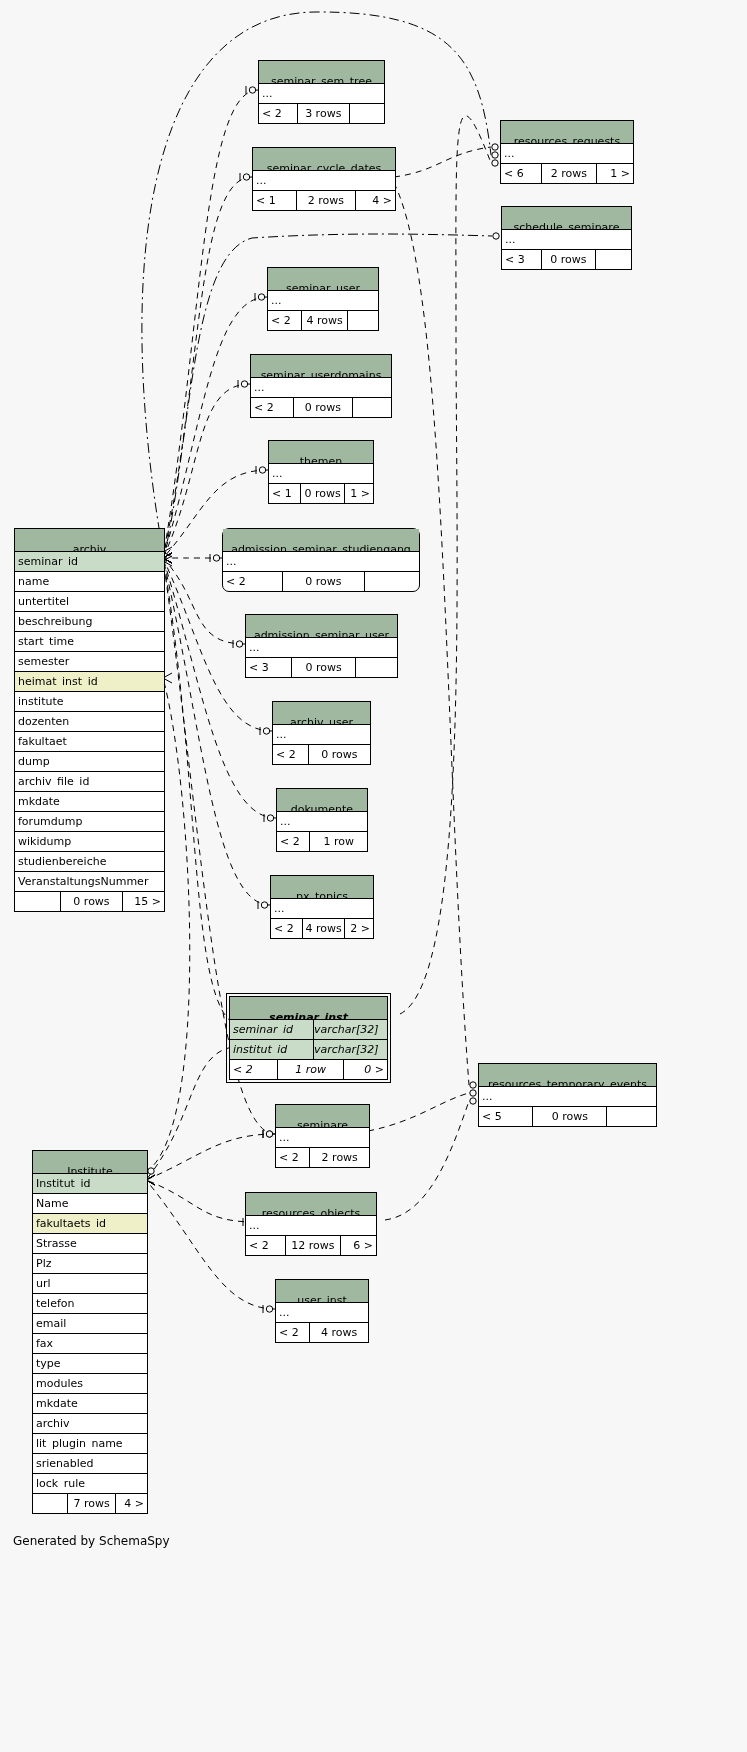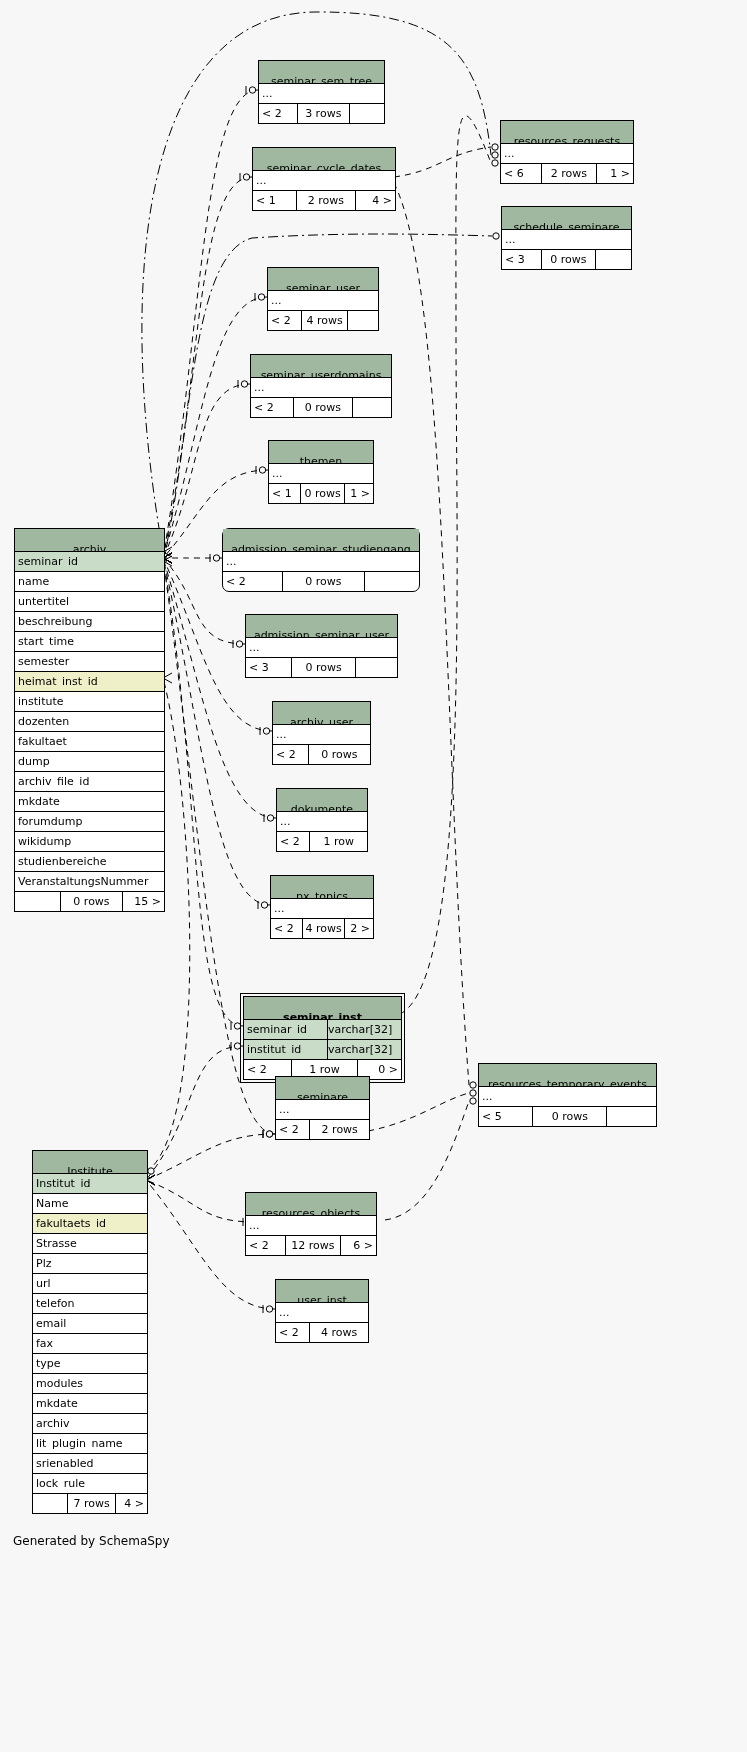--- a/index.html
+++ b/index.html
@@ -348,21 +348,21 @@
         </div>
         <div class="row">
           <span class="cn">VeranstaltungsNummer</span>
         </div>
         <div class="ftr">
           <span class="fcell f3-0"></span>
           <span class="fcell f3-1">0 rows</span>
           <span class="fcell f3-2">15 &gt;</span>
         </div>
       </div>
-      <div class="tbl emph" style="left: 243px; top: 996px; width: 157px;">
+      <div class="tbl emph" style="left: 229px; top: 996px; width: 157px; font-style: italic;">
         <div class="hdr">seminar_inst</div>
         <div class="row key">
           <span class="cn">seminar_id</span>
           <span class="ct">varchar[32]</span>
         </div>
         <div class="row key">
           <span class="cn">institut_id</span>
           <span class="ct">varchar[32]</span>
         </div>
         <div class="ftr">
@@ -375,21 +375,21 @@
         <div class="hdr">resources_temporary_events</div>
         <div class="row">
           <span class="cn">...</span>
         </div>
         <div class="ftr">
           <span class="fcell f3-0">&lt; 5</span>
           <span class="fcell f3-1">0 rows</span>
           <span class="fcell f3-2"></span>
         </div>
       </div>
-      <div class="tbl" style="left: 275px; top: 1076px; width: 93px;">
+      <div class="tbl" style="left: 275px; top: 1104px; width: 93px;">
         <div class="hdr">seminare</div>
         <div class="row">
           <span class="cn">...</span>
         </div>
         <div class="ftr">
           <span class="fcell f2-0">&lt; 2</span>
           <span class="fcell f2-1">2 rows</span>
         </div>
       </div>
       <div class="tbl" style="left: 245px; top: 1192px; width: 130px;">

